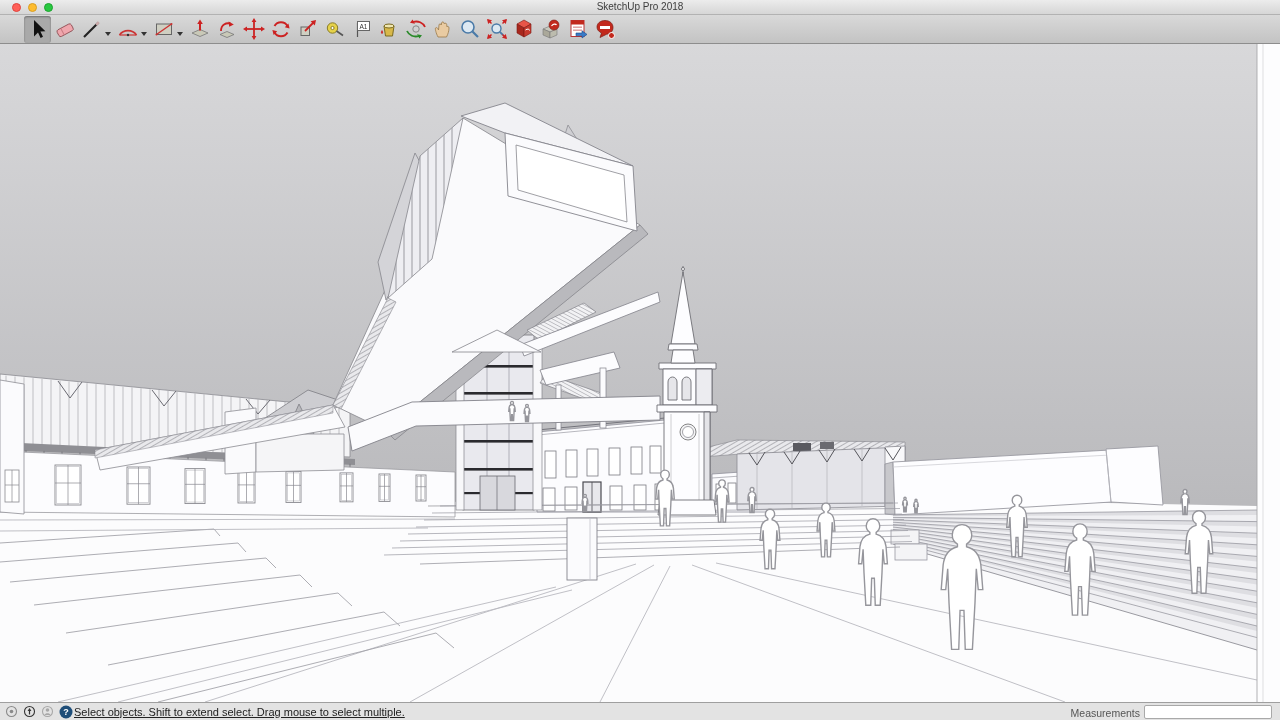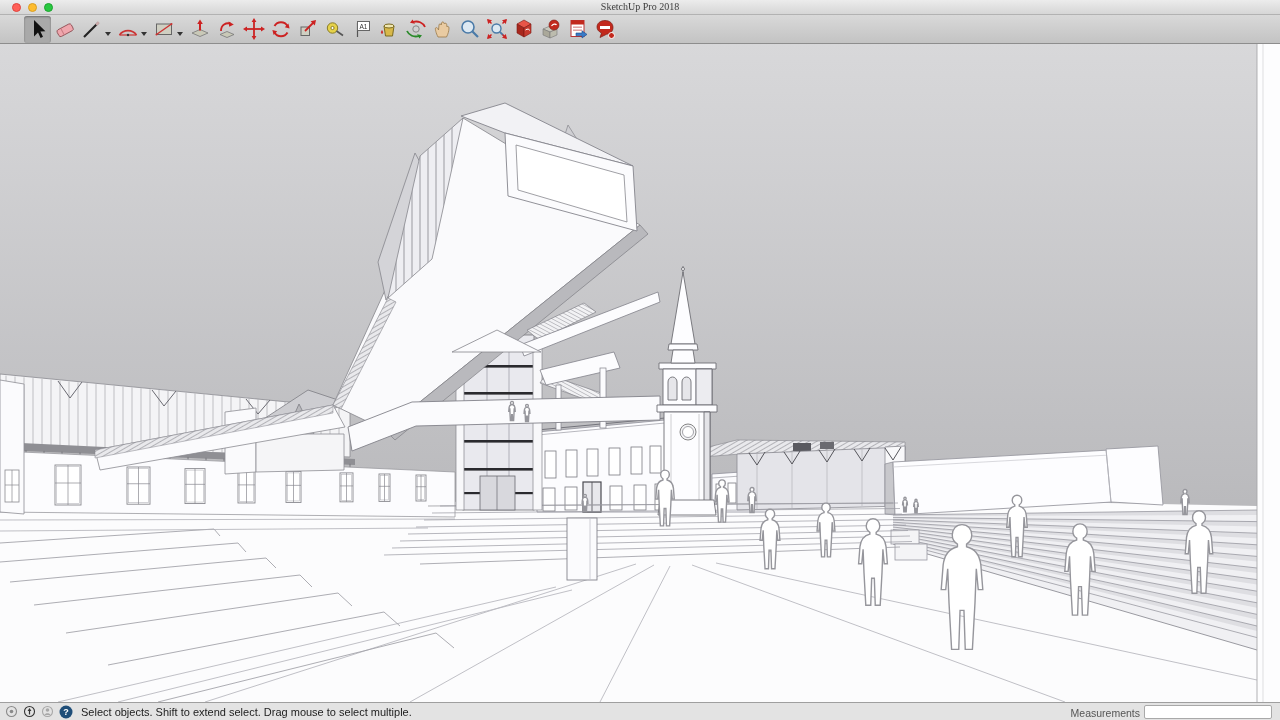--- a/index.html
+++ b/index.html
@@ -1,21 +1,21 @@
 <!DOCTYPE html>
 <html><head>
 <meta charset="utf-8">
 <style>
   html,body{margin:0;padding:0;width:1280px;height:720px;overflow:hidden;
     font-family:"Liberation Sans",sans-serif;background:#000;}
   #app{position:relative;width:1280px;height:720px;background:#c9c9cb;}
 
   
   #titlebar{position:absolute;left:0;top:0;width:1280px;height:14px;
-    background:linear-gradient(#ececec,#d6d6d6);border-bottom:1px solid #b2b2b2;font-family:Liberation Serif, serif;}
+    background:linear-gradient(#ececec,#d6d6d6);border-bottom:1px solid #b2b2b2;}
   #titlebar .title{position:absolute;left:0;right:0;top:1px;text-align:center;
     font-size:10px;color:#3d3d3d;}
   .tl{position:absolute;top:3px;width:9px;height:9px;border-radius:50%;}
   .tl.red{left:12px;background:#ff5f57;border:1px solid #e0443e;box-sizing:border-box;}
   .tl.yellow{left:28px;background:#febc2e;border:1px solid #d89e24;box-sizing:border-box;}
   .tl.green{left:44px;background:#28c840;border:1px solid #1da32f;box-sizing:border-box;}
 
   
   #toolbar{position:absolute;left:0;top:15px;width:1280px;height:29px;
     background:linear-gradient(#d9d9d9,#c3c3c3);border-bottom:1px solid #8d8d8d;
@@ -28,21 +28,21 @@
     border-top:4px solid #333;margin:10px 3px 0 0;flex:0 0 auto;}
 
   
   #viewport{position:absolute;left:0;top:44px;width:1280px;height:658px;overflow:hidden;}
 
   
   #statusbar{position:absolute;left:0;top:702px;width:1280px;height:18px;
     background:#e3e3e3;border-top:1px solid #9f9f9f;box-sizing:border-box;
     display:flex;align-items:center;font-size:11px;color:#222;}
   .sicon{margin-left:5px;display:flex;align-items:center;}
-  #status-msg{margin-left:8px;white-space:nowrap;}
+  #status-msg{margin-left:1px;white-space:nowrap;text-decoration:underline;}
   #meas{position:absolute;right:8px;top:2px;display:flex;align-items:flex-end;}
   #meas label{font-size:10.5px;color:#555;margin-right:4px;}
   #meas input{width:122px;height:12px;border:1px solid #a9a9a9;border-radius:2px;
     background:#fff;font-size:10px;padding:0 2px;}
 </style>
 </head>
 <body>
 
 <div id="app">
 

